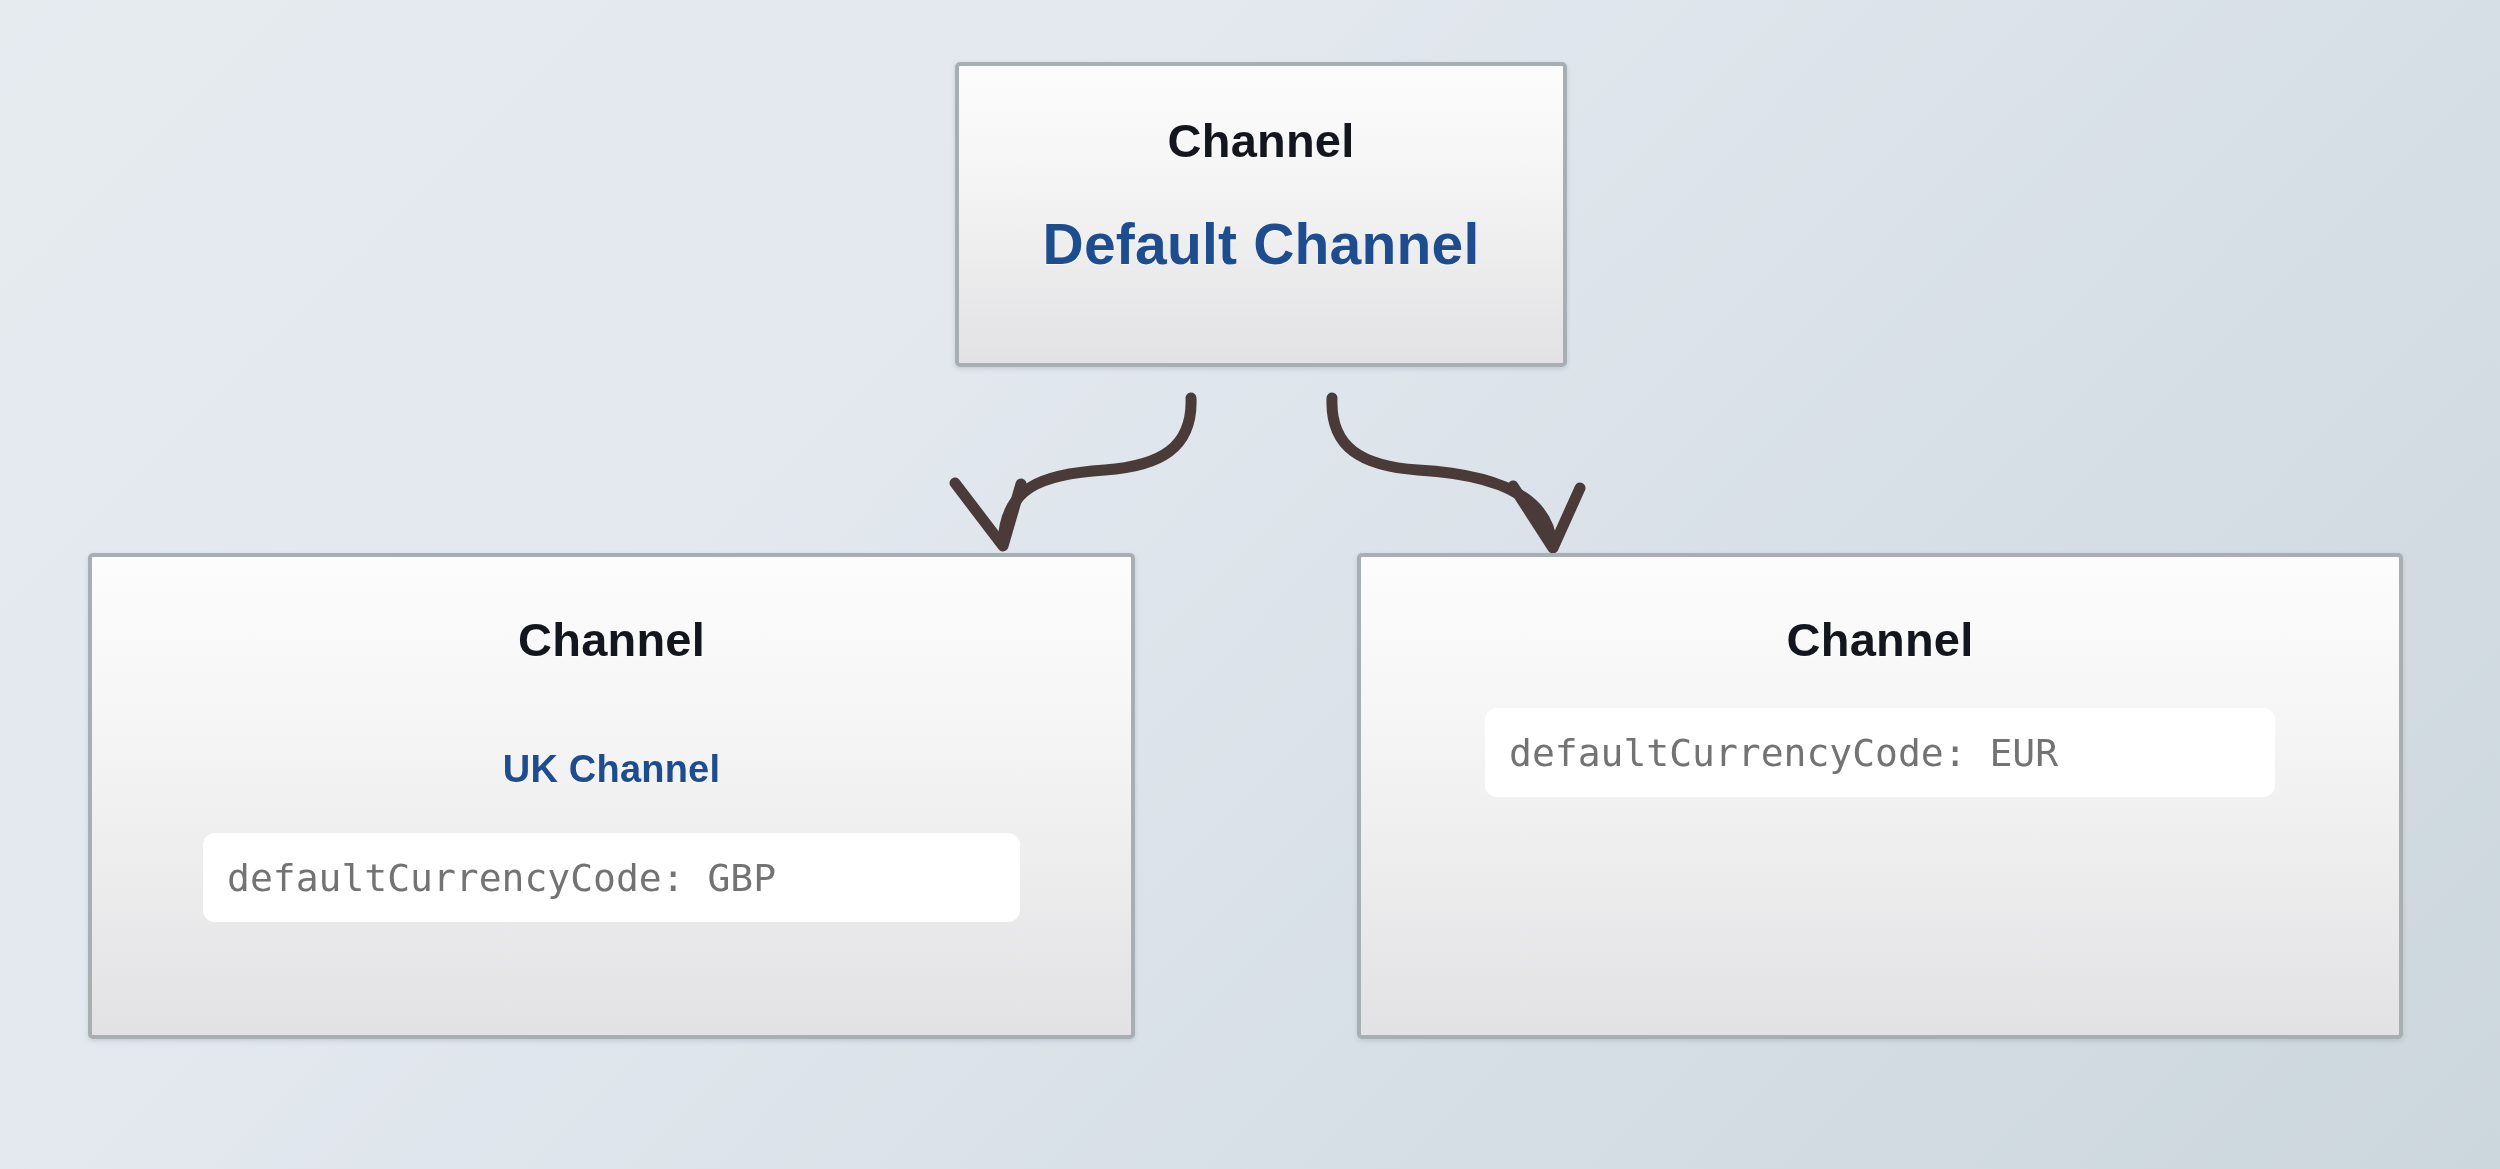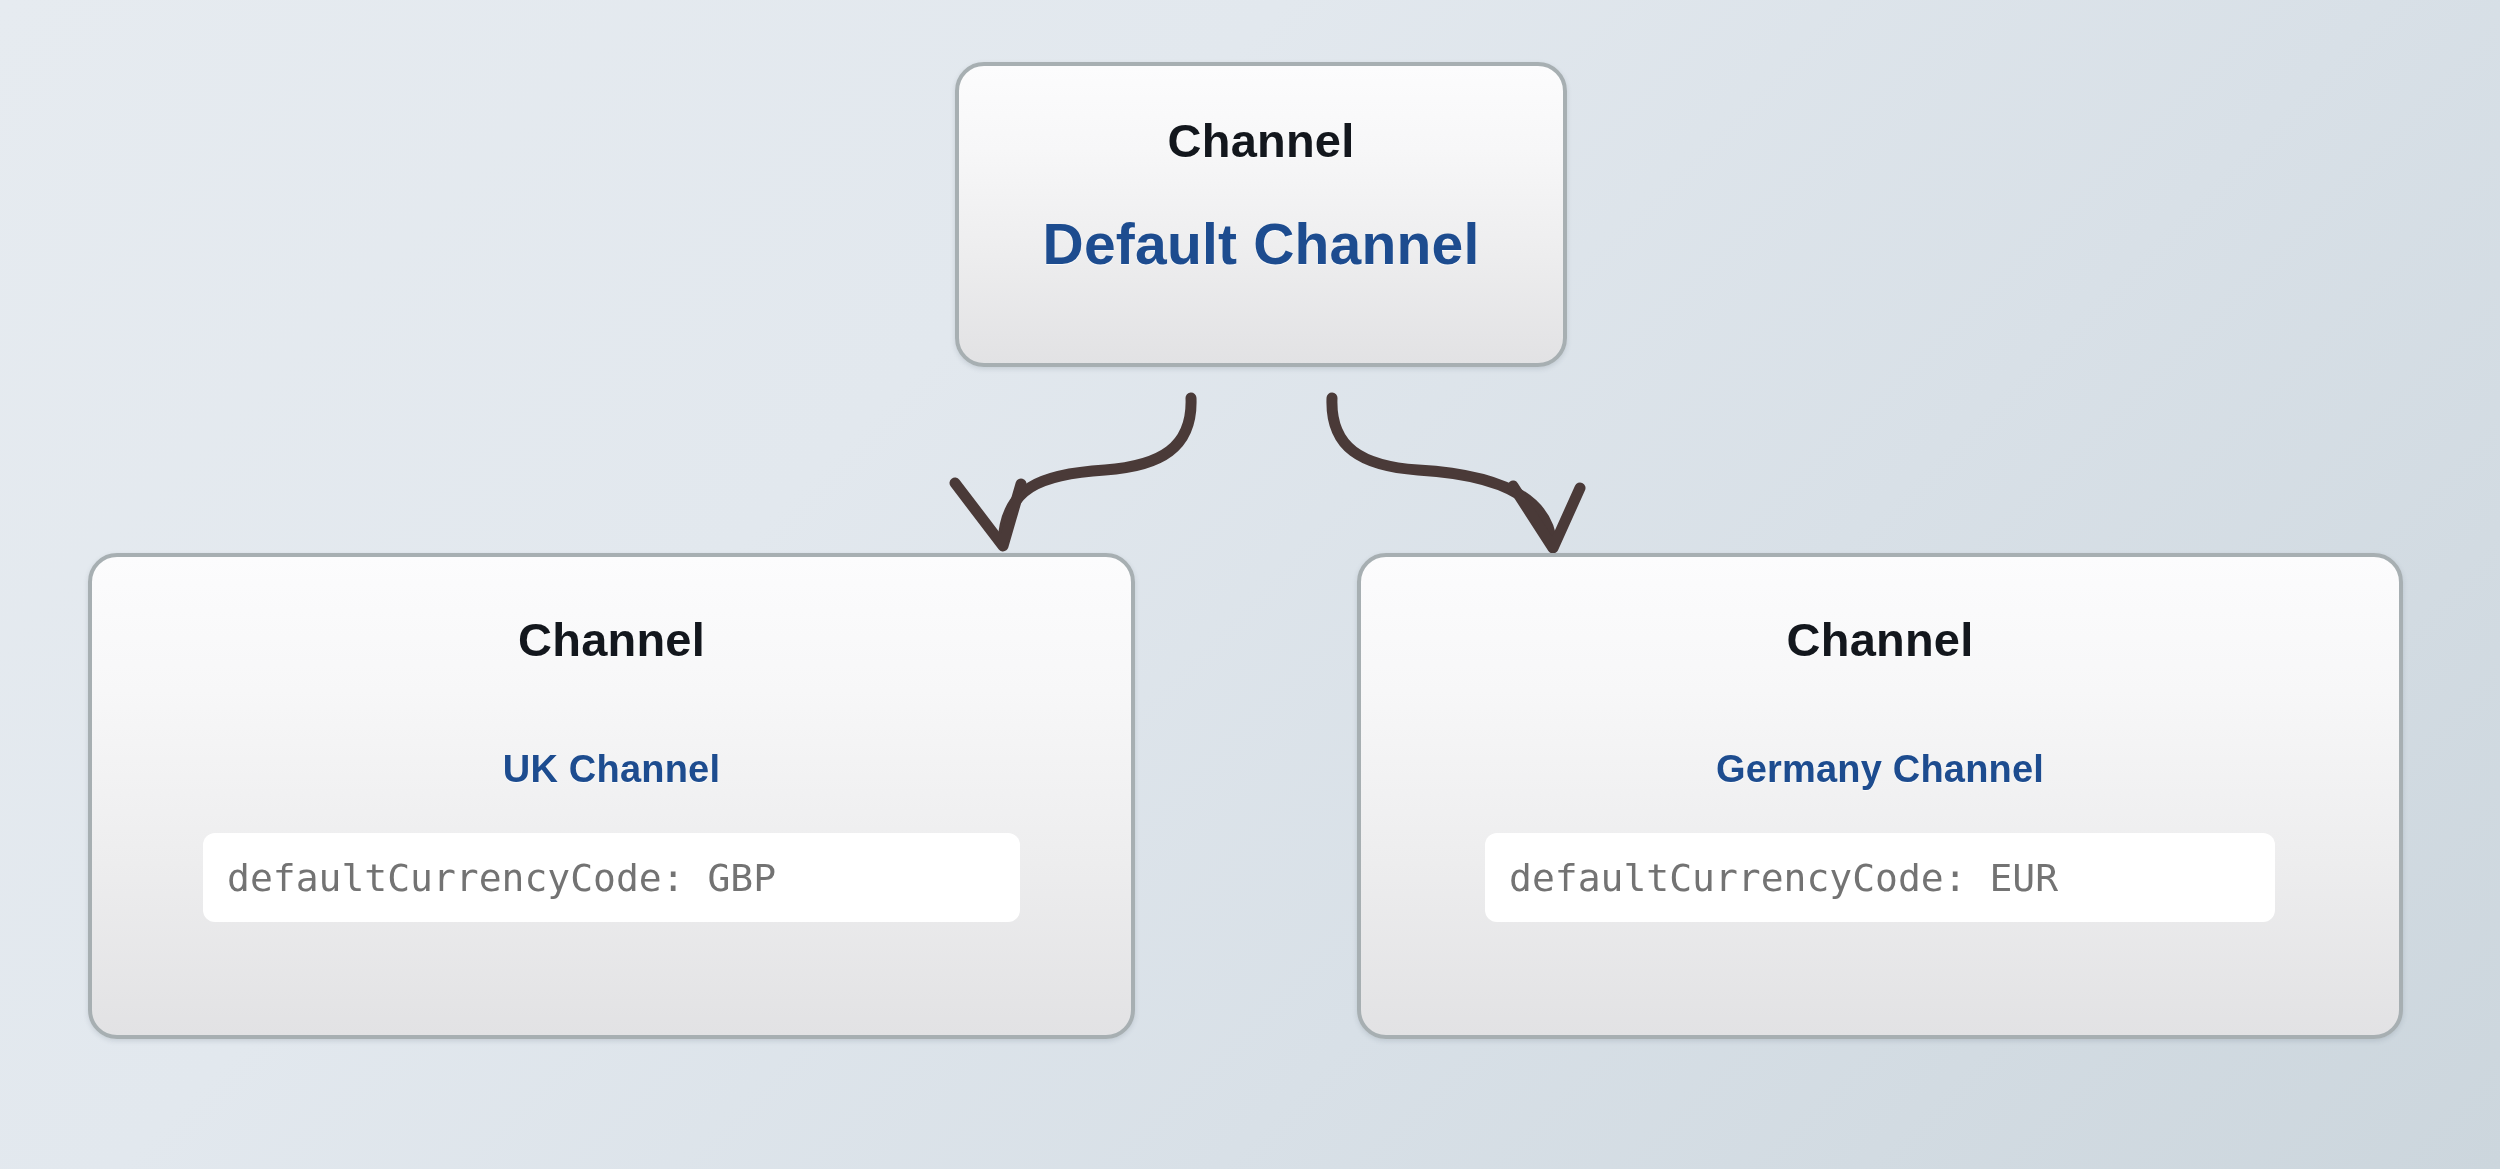--- a/index.html
+++ b/index.html
@@ -29,21 +29,21 @@
     width: 2500px;
     height: 1169px;
     pointer-events: none;
   }
 
   
   .node {
     position: absolute;
     box-sizing: border-box;
     border: 4px solid #a7afb2;
-    border-radius: 29px;
+    border-radius: 5px;
     background: linear-gradient(to bottom, #fcfcfd 0%, #f7f7f8 28%, #ededee 64%, #e2e2e4 100%);
     box-shadow: 0 2px 5px rgba(80, 95, 110, 0.18);
     display: flex;
     flex-direction: column;
     align-items: center;
   }
 
   .node-type {
     color: #13171d;
     font-weight: bold;
@@ -154,17 +154,16 @@
   </div>
 
   <div class="node node-child" id="node-uk">
     <div class="node-type">Channel</div>
     <div class="node-name">UK Channel</div>
     <div class="node-field">defaultCurrencyCode: GBP</div>
   </div>
 
   <div class="node node-child" id="node-de">
     <div class="node-type">Channel</div>
-    <div class="node-name">Germany Channel</div>
     <div class="node-field">defaultCurrencyCode: EUR</div>
   </div>
 
 </div>
 
 </body></html>

